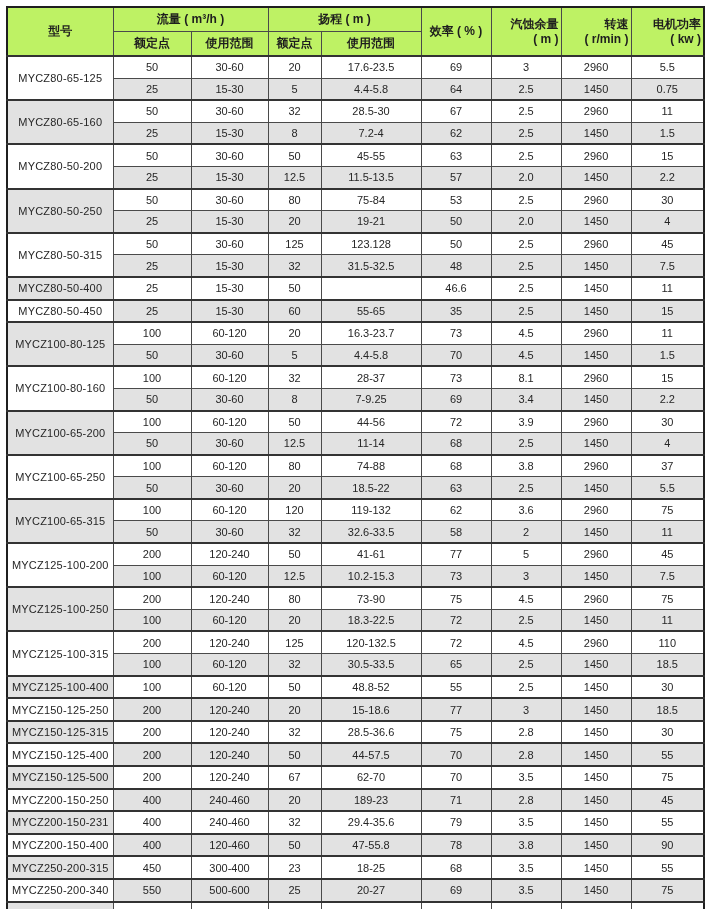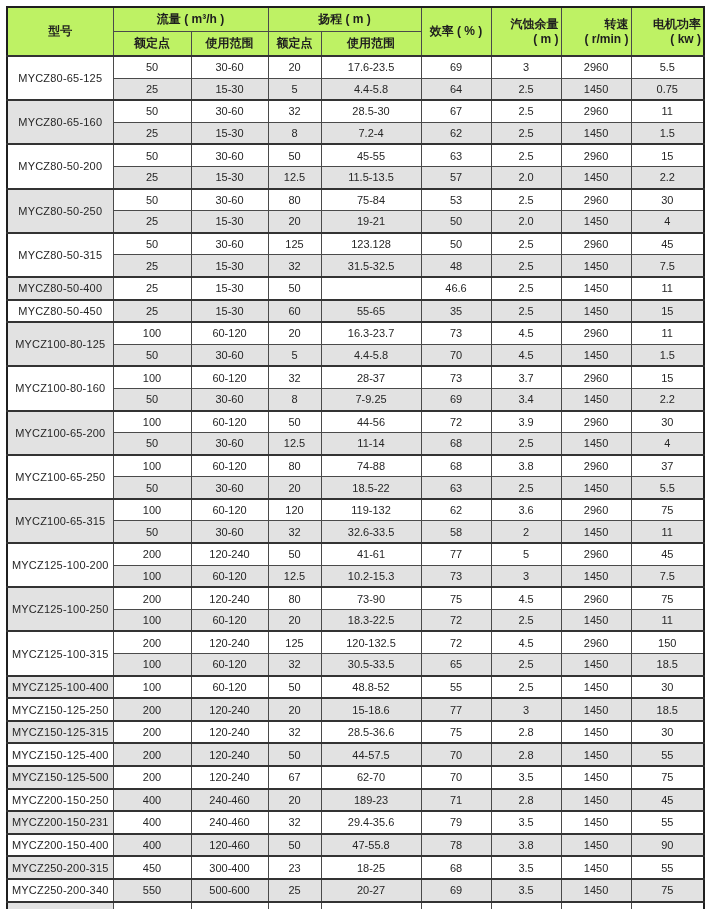--- a/index.html
+++ b/index.html
@@ -249,21 +249,21 @@
           <td class="shade">1450</td>
           <td class="shade">1.5</td>
         </tr>
         <tr class="group-start">
           <td rowspan="2" class="model">MYCZ100-80-160</td>
           <td>100</td>
           <td>60-120</td>
           <td>32</td>
           <td>28-37</td>
           <td>73</td>
-          <td>3.7</td>
+          <td>8.1</td>
           <td>2960</td>
           <td>15</td>
         </tr>
         <tr>
           <td class="shade">50</td>
           <td class="shade">30-60</td>
           <td class="shade">8</td>
           <td class="shade">7-9.25</td>
           <td class="shade">69</td>
           <td class="shade">3.4</td>
@@ -377,21 +377,21 @@
         </tr>
         <tr class="group-start">
           <td rowspan="2" class="model">MYCZ125-100-315</td>
           <td>200</td>
           <td>120-240</td>
           <td>125</td>
           <td>120-132.5</td>
           <td>72</td>
           <td>4.5</td>
           <td>2960</td>
-          <td>150</td>
+          <td>110</td>
         </tr>
         <tr>
           <td class="shade">100</td>
           <td class="shade">60-120</td>
           <td class="shade">32</td>
           <td class="shade">30.5-33.5</td>
           <td class="shade">65</td>
           <td class="shade">2.5</td>
           <td class="shade">1450</td>
           <td class="shade">18.5</td>

